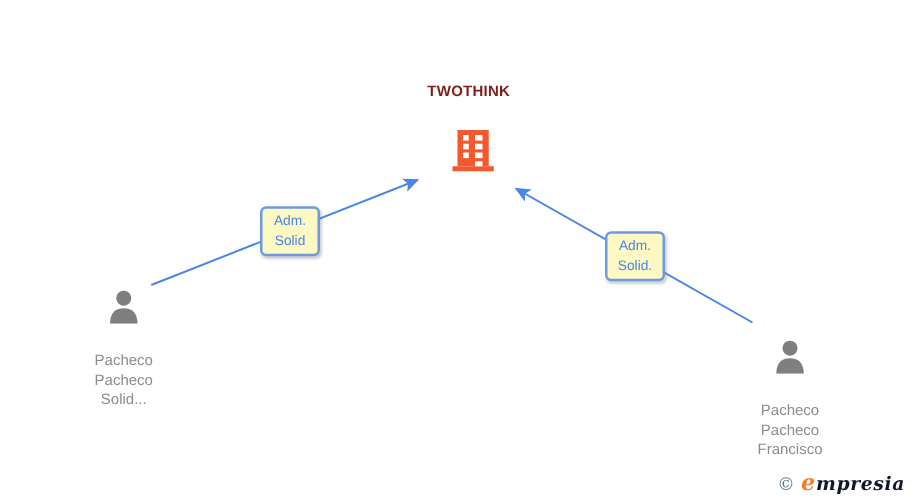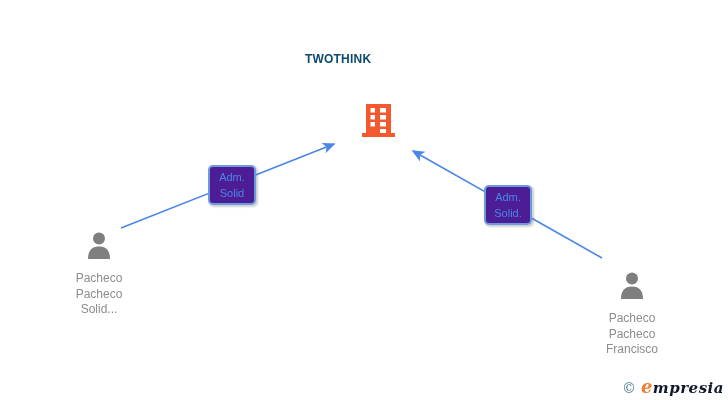--- a/index.html
+++ b/index.html
@@ -5,40 +5,40 @@
   html,body{margin:0;padding:0;background:#ffffff;}
   .canvas{
     position:relative;
     width:728px;height:400px;
     background:#ffffff;
     overflow:hidden;
     font-family:"Liberation Sans", sans-serif;
   }
   .arrow-layer{position:absolute;left:0;top:0;width:728px;height:400px;}
   .company-title{
-    position:absolute;left:305px;top:52px;width:140px;
-    font-size:12px;font-weight:bold;color:#0c4a6e;
+    position:absolute;left:305px;top:66px;width:140px;
+    text-align:center;font-size:12px;font-weight:bold;color:#7f1d1d;
     line-height:15px;letter-spacing:0.2px;
   }
   .building{position:absolute;left:360px;top:103px;}
   .rel-label{
     position:absolute;width:44px;
-    background:#4c1d95;border:2px solid #6b9ae0;border-radius:5px;
+    background:#fef9c3;border:2px solid #6b9ae0;border-radius:5px;
     box-shadow:1.5px 1.5px 2px rgba(120,120,120,0.35);
     color:#4a86e8;font-size:11px;line-height:16px;text-align:center;
     padding:2px 0;
   }
   .rel-unico{left:208px;top:165px;}
   .rel-solid{left:484px;top:185px;}
   .person{position:absolute;width:100px;text-align:center;}
   .person-left{left:49px;top:231px;}
   .person-right{left:582px;top:271px;}
   .person svg{display:block;margin:0 auto;}
   .person-name{
-    margin-top:12px;font-size:12px;color:#8c8c8c;line-height:15.5px;
+    margin-top:22px;font-size:12px;color:#8c8c8c;line-height:15.5px;
   }
   .watermark{
     position:absolute;right:4px;bottom:3px;
     font-family:"DejaVu Serif", serif;
     font-size:15px;display:flex;align-items:baseline;gap:5px;
   }
   .wm-copy{color:#527c90;font-size:14px;font-style:normal;}
   .wm-brand{font-style:italic;font-weight:bold;letter-spacing:0.5px;}
   .wm-e{color:#f08030;font-size:18px;}
   .wm-rest{color:#0f172a;}

